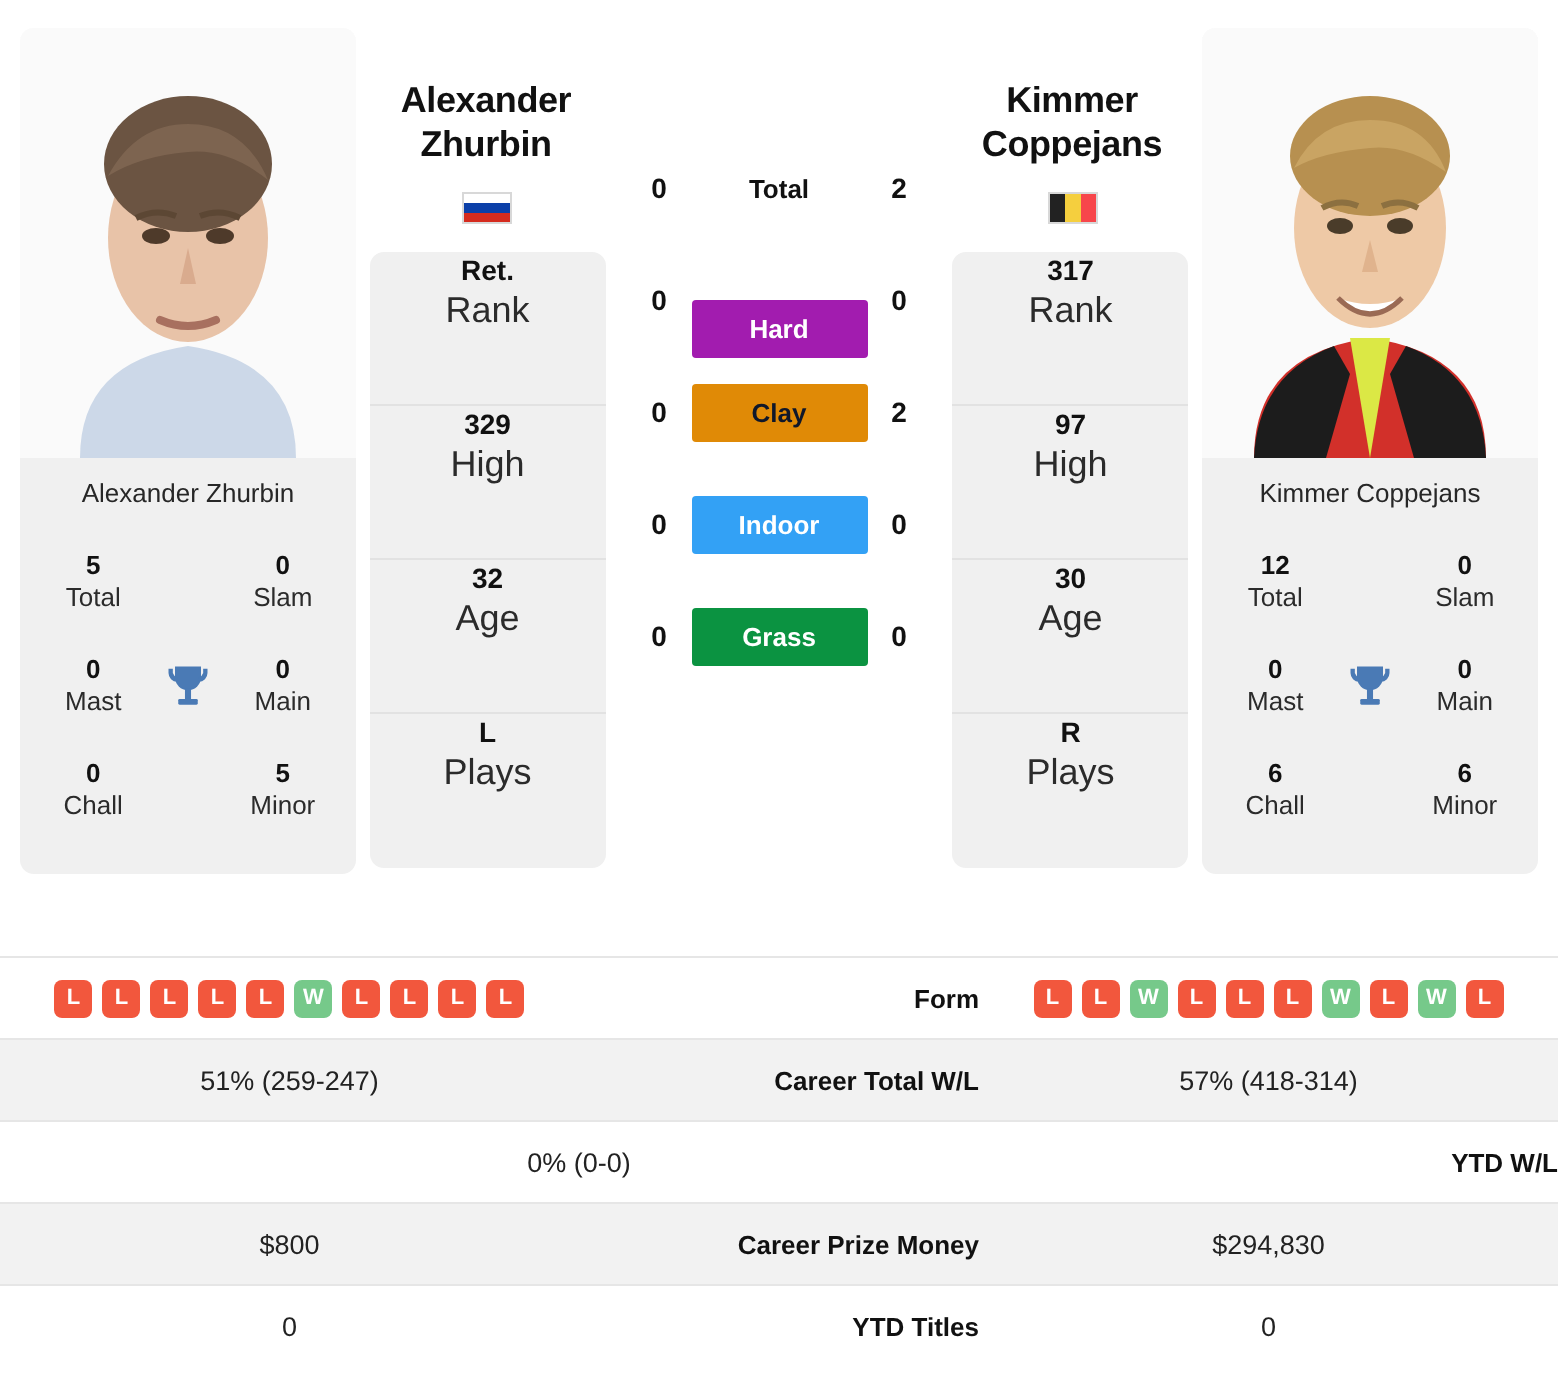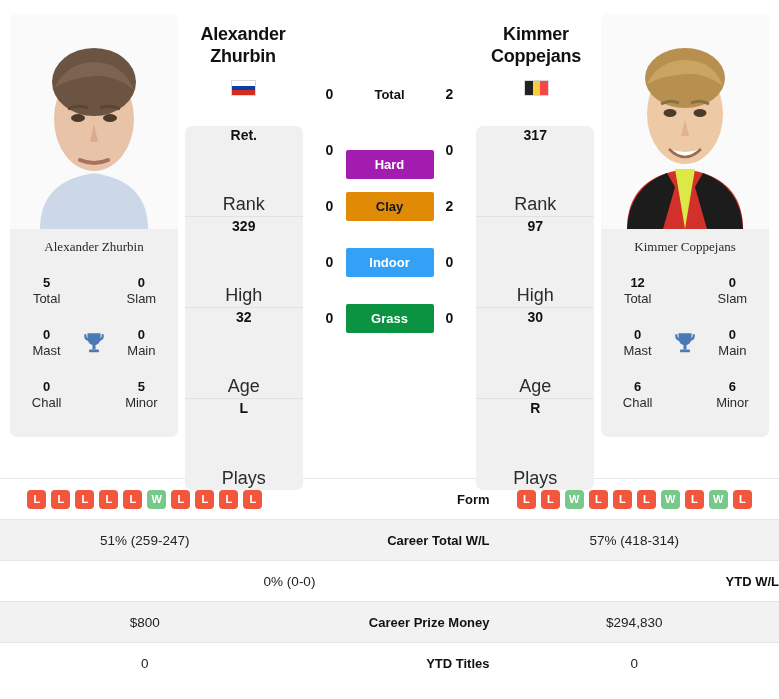--- a/index.html
+++ b/index.html
@@ -39,21 +39,20 @@
     position: relative;
     overflow: hidden;
     background: #ffffff;
   }
   .photo-name {
     text-align: center;
     font-size: 13px;
     color: #272727;
     padding: 11px 4px 12px 4px;
     line-height: 1;
-    font-family: Liberation Serif, serif;
   }
 
   .titles-grid {
     padding: 0 6px 16px 6px;
     position: relative;
   }
   .titles-row {
     display: flex;
     justify-content: space-between;
     align-items: center;
@@ -76,35 +75,35 @@
   
   .stat-card {
     width: 118px;
     flex: 0 0 118px;
     background: #f0f0f0;
     border-radius: 7px;
     margin-top: 112px;
     overflow: hidden;
   }
   .stat-cell {
-    height: 91px;
+    height: 77px;
     display: flex;
     flex-direction: column;
     align-items: center;
-    justify-content: space-between;
+    justify-content: flex-start;
     border-bottom: 1px solid #e2e2e2;
   }
   .stat-cell:last-child { border-bottom: none; }
   .stat-cell .v { font-size: 14px; font-weight: bold; color: #111; line-height: 1.3; }
   .stat-cell .k { font-size: 18px; color: #2b2b2b; line-height: 1.3; }
 
   
   .name-head {
     position: absolute;
-    top: 24px;
+    top: 40px;
     width: 150px;
     text-align: center;
   }
   .name-head.left  { left: 168px; }
   .name-head.right { right: 168px; }
   .name-head .nm {
     font-size: 18px;
     font-weight: bold;
     color: #111;
     line-height: 1.22;

